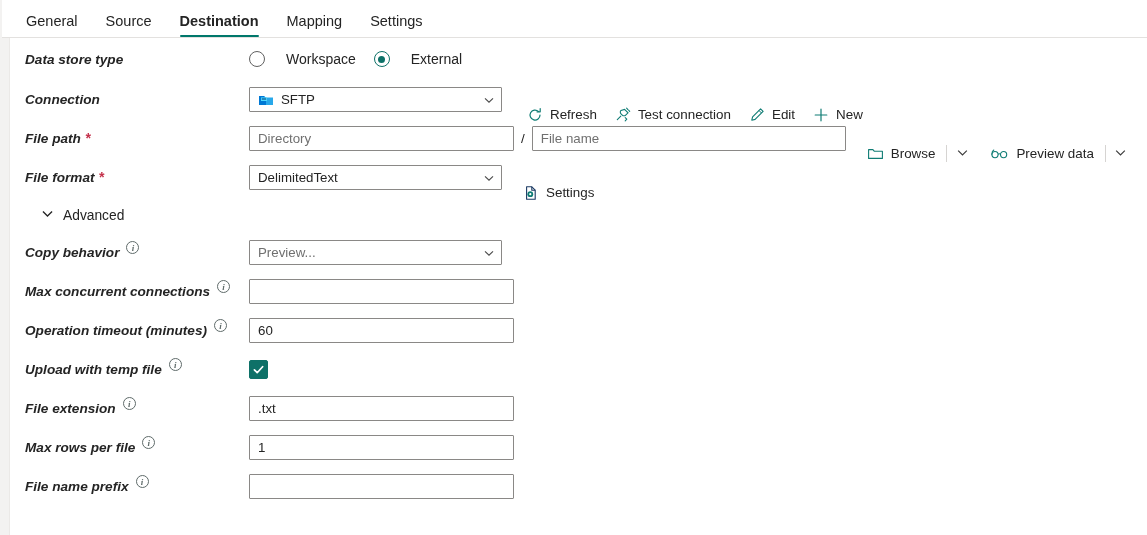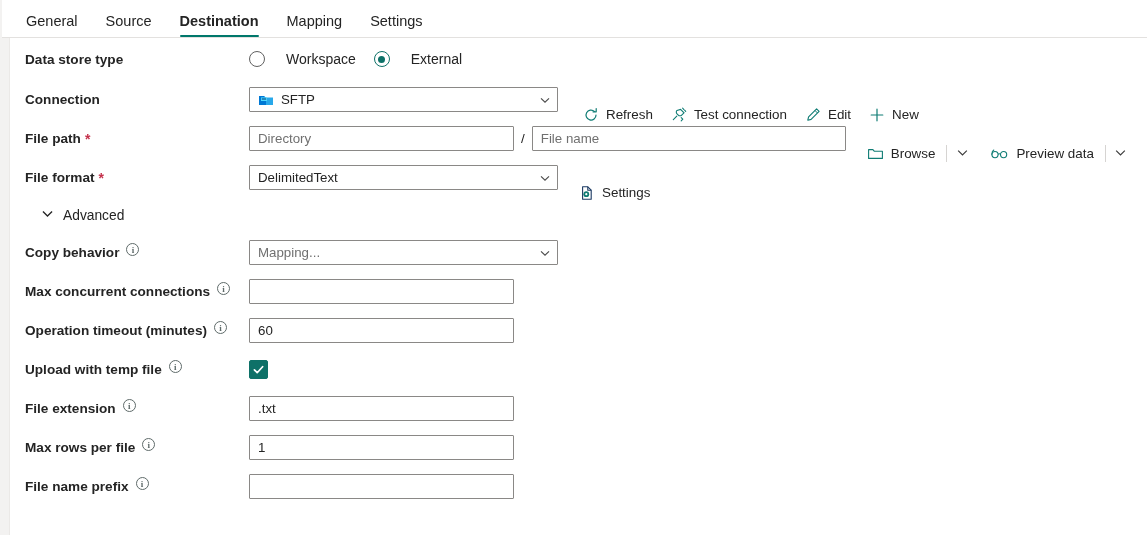--- a/index.html
+++ b/index.html
@@ -33,21 +33,21 @@
   .tab.active::after {
     content: ""; position: absolute; left: 14px; right: 14px; bottom: 0;
     height: 2.5px; background: #00776b; border-radius: 2px;
   }
 
   
   .form { position: absolute; left: 10px; top: 38px; right: 0; bottom: 0; background: #fff; }
   .row { display: flex; align-items: center; height: 39px; padding-left: 15px; }
   .label {
     width: 224px; flex: 0 0 224px; font-size: 13.6px; font-weight: 700;
-    color: #242424; display: flex; align-items: flex-end; gap: 4px;
+    color: #242424; display: flex; align-items: flex-start; gap: 4px; font-style: italic;
   }
   .label .req { color: #c4314b; font-weight: 700; font-size: 14px; line-height: 1; }
   .ctrl { display: flex; align-items: center; }
 
   .info {
     display: inline-flex; width: 13px; height: 13px; flex: 0 0 13px;
     border: 1px solid #5f6b6a; border-radius: 50%; color: #5f6b6a;
     font-size: 9px; font-weight: 700; align-items: center; justify-content: center;
     font-family: "Liberation Serif", serif; margin-left: 3px; position: relative; top: -4px;
   }
@@ -56,21 +56,21 @@
   .tb {
     height: 25px; border: 1px solid #8a8886; background: #fff;
     font-size: 13.3px; color: #242424; padding: 7px 8px;
     font-family: "Liberation Sans", sans-serif; outline: none; border-radius: 1px;
   }
   .tb::placeholder { color: #707070; }
   .tb.w265 { width: 265px; }
   .tb.w266 { width: 314px; }
 
   .dd {
-    height: 25px; width: 309px; border: 1px solid #8a8886; background: #fff;
+    height: 25px; width: 253px; border: 1px solid #8a8886; background: #fff;
     display: flex; align-items: center; padding: 0 6px 0 8px; border-radius: 1px;
   }
   .dd .txt { flex: 1; font-size: 13.3px; color: #242424; white-space: nowrap; overflow: hidden; }
   .dd .txt.ph { color: #707070; }
   .dd .ico { margin-right: 7px; display: inline-flex; }
   .chev { color: #4a4a4a; display: inline-flex; }
 
   
   .radios { display: flex; align-items: center; gap: 18px; }
   .radio { display: flex; align-items: center; gap: 21px; cursor: pointer; font-size: 14px; }
@@ -299,21 +299,21 @@
       <span>Advanced</span>
     </div>
 
     <div class="row">
       <div class="label">
         <span>Copy behavior</span>
         <span class="info">i</span>
       </div>
       <div class="ctrl">
         <div class="dd">
-          <span class="txt ph">Mapping...</span>
+          <span class="txt ph">Preview...</span>
           <span class="chev">
             <svg width="12" height="12" viewBox="0 0 12 12">
                 <path d="M2 4.3L6 8.2l4-3.9" stroke="#4a4a4a" stroke-width="1.1" fill="none"></path>
               </svg>
           </span>
         </div>
       </div>
     </div>
 
     <div class="row">

